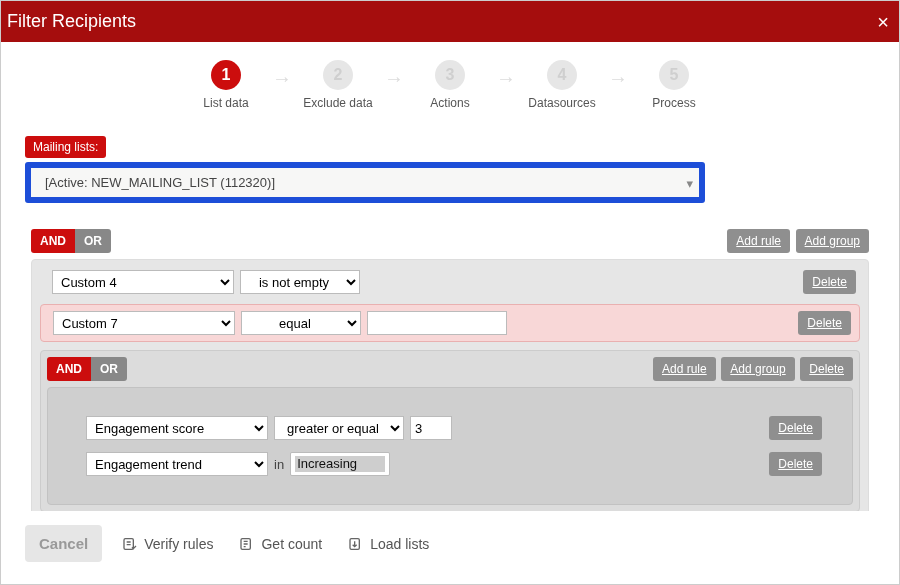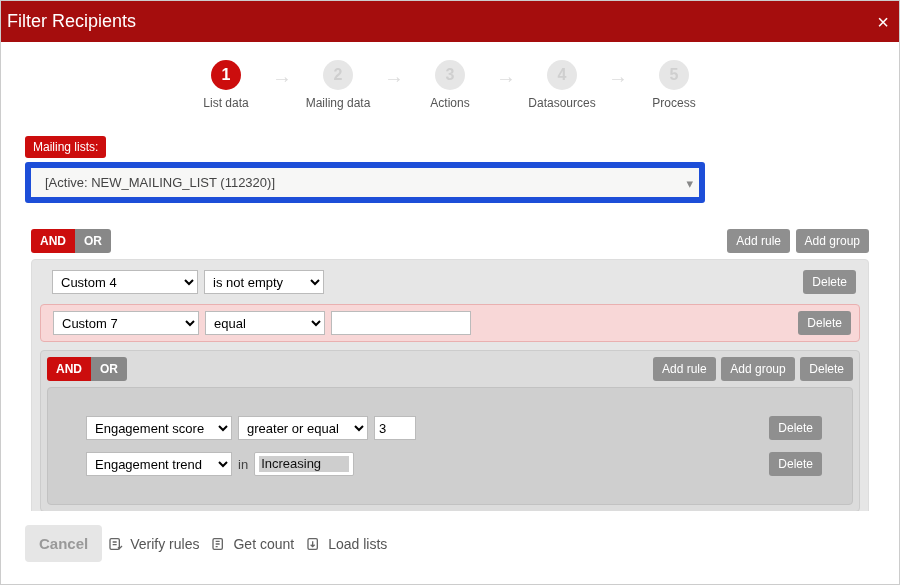--- a/index.html
+++ b/index.html
@@ -32,20 +32,21 @@
   .modal-header .close { font-size: 20px; cursor: pointer; line-height: 1; padding: 0 4px;}
   .modal-body {
     flex: 1;
     padding: 18px 24px 8px 24px;
     overflow: auto;
   }
   .modal-footer {
     padding: 14px 24px 22px 24px;
     display: flex;
     align-items: center;
+    gap: 14px;
   }
   
   .stepper {
     display: flex;
     justify-content: center;
     gap: 6px;
     margin-bottom: 14px;
     align-items: flex-start;
   }
   .step { display: flex; flex-direction: column; align-items: center; width: 80px;}
@@ -110,20 +111,21 @@
   .grp-actions button,
   .icon-btn,
   .del-btn {
     border: none;
     color: #fff;
     padding: 5px 9px;
     font-size: 12px;
     border-radius: 3px;
     cursor: pointer;
     margin-left: 2px;
+    text-decoration: underline;
   }
   .grp-actions button { background: #8f8f8f;}
   .del-btn { background: #8f8f8f;}
   .rules {
     background: #e6e6e6;
     border: 1px solid #ddd;
     border-radius: 4px;
     padding: 8px;
     display: flex;
     flex-direction: column;
@@ -134,22 +136,22 @@
     padding: 2px 4px 2px 12px;
   }
   .rule select, .rule input[type=text] {
     padding: 3px 4px;
     font-size: 13px;
     font-family: inherit;
     border: 1px solid #bbb;
     background: #fff;
     height: 24px;
   }
-  .field-sel { width: 146px;}
-  .op-sel { width: 120px;}
+  .field-sel { width: 182px;}
+  .op-sel { width: 120px; text-align: center;}
   .op-sel.wide { width: 130px; }
   .val-inp { width: 140px;}
   .val-narrow { width: 42px;}
   .spacer { flex: 1; }
   .rule.error {
     background: #f8d7d7;
     border: 1px solid #e9b0b0;
     border-radius: 4px;
     padding: 6px 8px 6px 12px;
   }
@@ -205,21 +207,21 @@
   <div class="modal-body">
 
     <div class="stepper">
       <div class="step active">
         <div class="step-circle">1</div>
         <div class="step-label">List data</div>
       </div>
       <div class="step-arrow">→</div>
       <div class="step">
         <div class="step-circle">2</div>
-        <div class="step-label">Mailing data</div>
+        <div class="step-label">Exclude data</div>
       </div>
       <div class="step-arrow">→</div>
       <div class="step">
         <div class="step-circle">3</div>
         <div class="step-label">Actions</div>
       </div>
       <div class="step-arrow">→</div>
       <div class="step">
         <div class="step-circle">4</div>
         <div class="step-label">Datasources</div>

